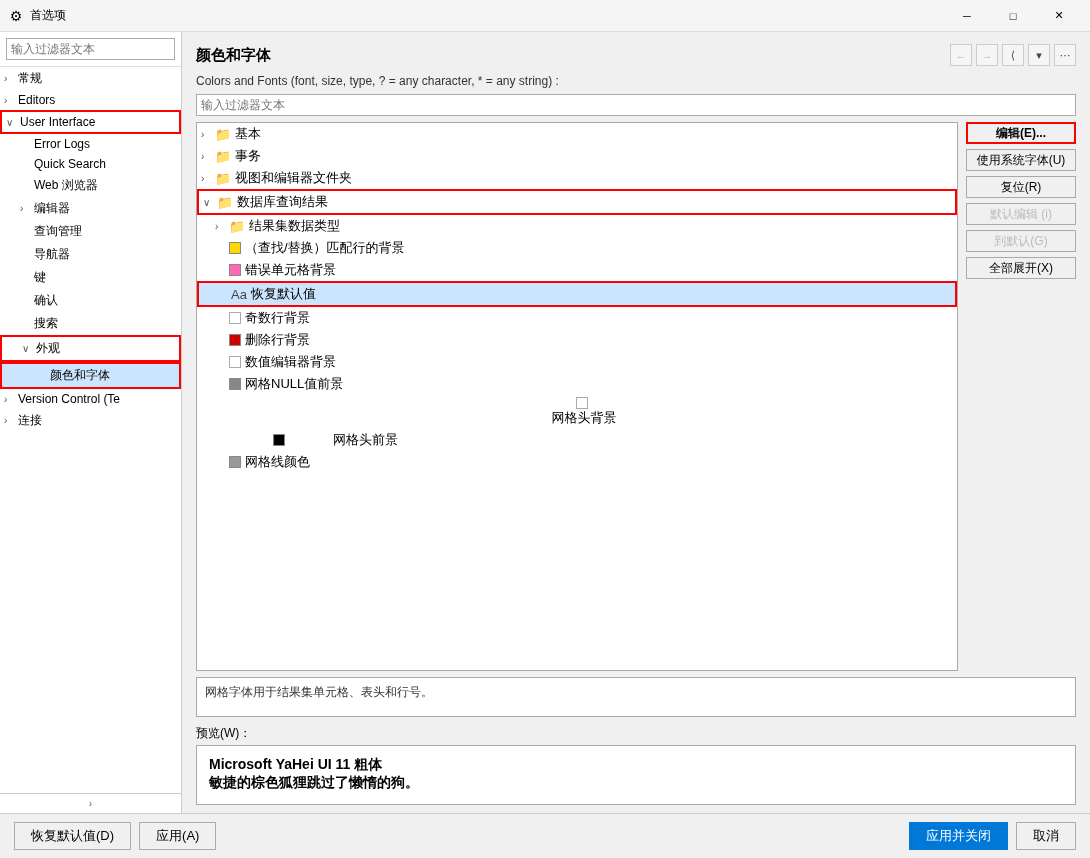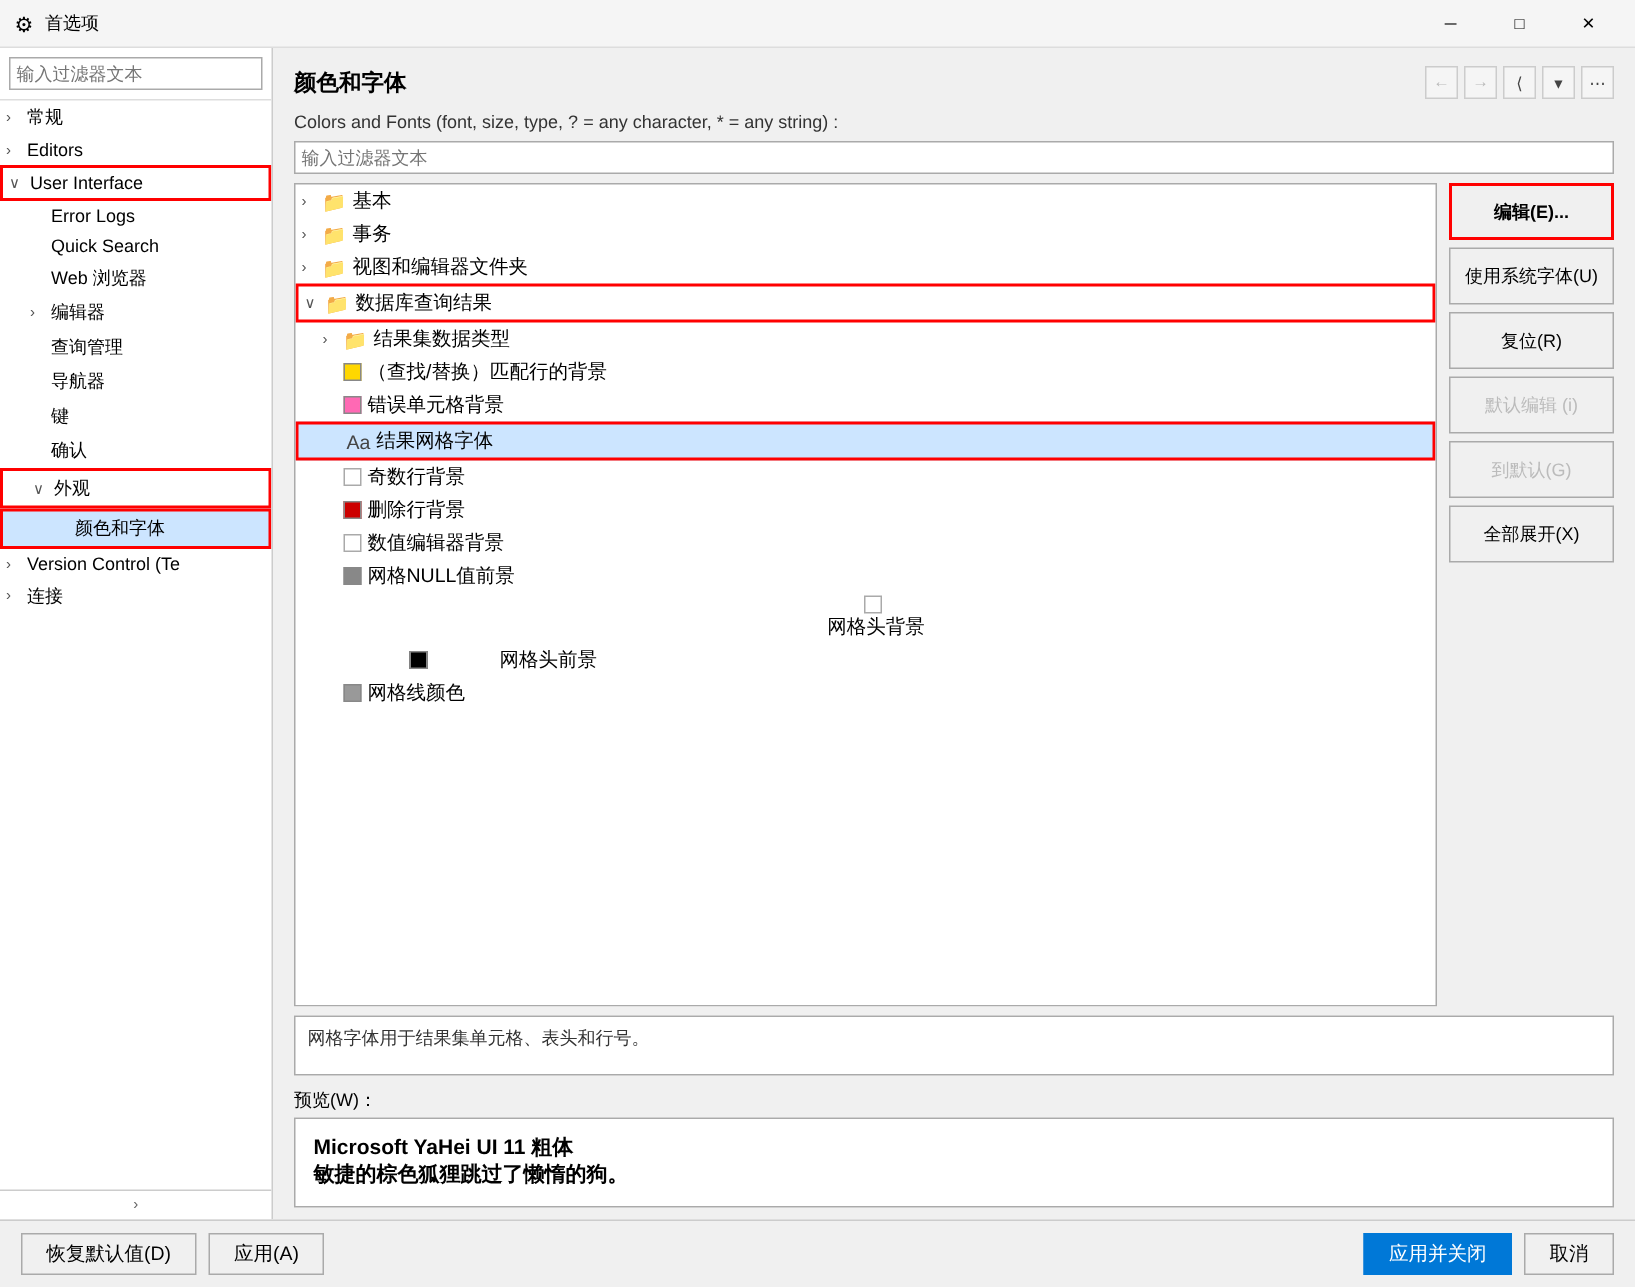--- a/index.html
+++ b/index.html
@@ -99,21 +99,21 @@
     .color-tree-item.selected { background: #cce5ff; }
     .color-tree-item .arrow { width: 14px; font-size: 10px; color: #555; }
     .color-tree-item .icon { width: 16px; height: 16px; margin-right: 4px; display: flex; align-items: center; justify-content: center; flex-shrink: 0; }
     .color-box { width: 12px; height: 12px; border: 1px solid #888; margin-right: 4px; flex-shrink: 0; }
     .highlighted-tree { border: 2px solid red; }
 
     
     .buttons-panel { width: 110px; display: flex; flex-direction: column; gap: 5px; }
     .action-btn {
       width: 100%;
-      height: 38px;
+      height: 22px;
       border: 1px solid #aaa;
       background: #f0f0f0;
       cursor: pointer;
       font-size: 12px;
       text-align: center;
       display: flex;
       align-items: center;
       justify-content: center;
     }
     .action-btn.primary { border: 2px solid red; font-weight: bold; }
@@ -197,20 +197,24 @@
           <span class="label">导航器</span>
         </div>
         <div class="tree-item tree-item-child">
           <span class="arrow"></span>
           <span class="label">键</span>
         </div>
         <div class="tree-item tree-item-child">
           <span class="arrow"></span>
           <span class="label">确认</span>
         </div>
+        <div class="tree-item tree-item-child">
+          <span class="arrow"></span>
+          <span class="label">搜索</span>
+        </div>
 
         <div class="tree-item tree-item-child highlighted-item">
           <span class="arrow">∨</span>
           <span class="label">外观</span>
         </div>
 
         <div class="tree-item tree-item-child2 selected highlighted-item">
           <span class="arrow"></span>
           <span class="label">颜色和字体</span>
         </div>
@@ -288,21 +292,21 @@
 
           <div class="color-tree-item" style="padding-left:18px;">
             <span class="arrow"></span>
             <span class="color-box" style="background:#FF69B4;"></span>
             <span>错误单元格背景</span>
           </div>
 
           <div class="color-tree-item selected highlighted-tree" style="padding-left:18px;">
             <span class="arrow"></span>
             <span style="font-size:13px;margin-right:4px;font-weight:normal;color:#444;">Aa</span>
-            <span>结果网格字体</span>
+            <span>恢复默认值</span>
           </div>
 
           <div class="color-tree-item" style="padding-left:18px;">
             <span class="arrow"></span>
             <span class="color-box" style="background:transparent;border:1px solid #aaa;"></span>
             <span>奇数行背景</span>
           </div>
 
           <div class="color-tree-item" style="padding-left:18px;">
             <span class="arrow"></span>

